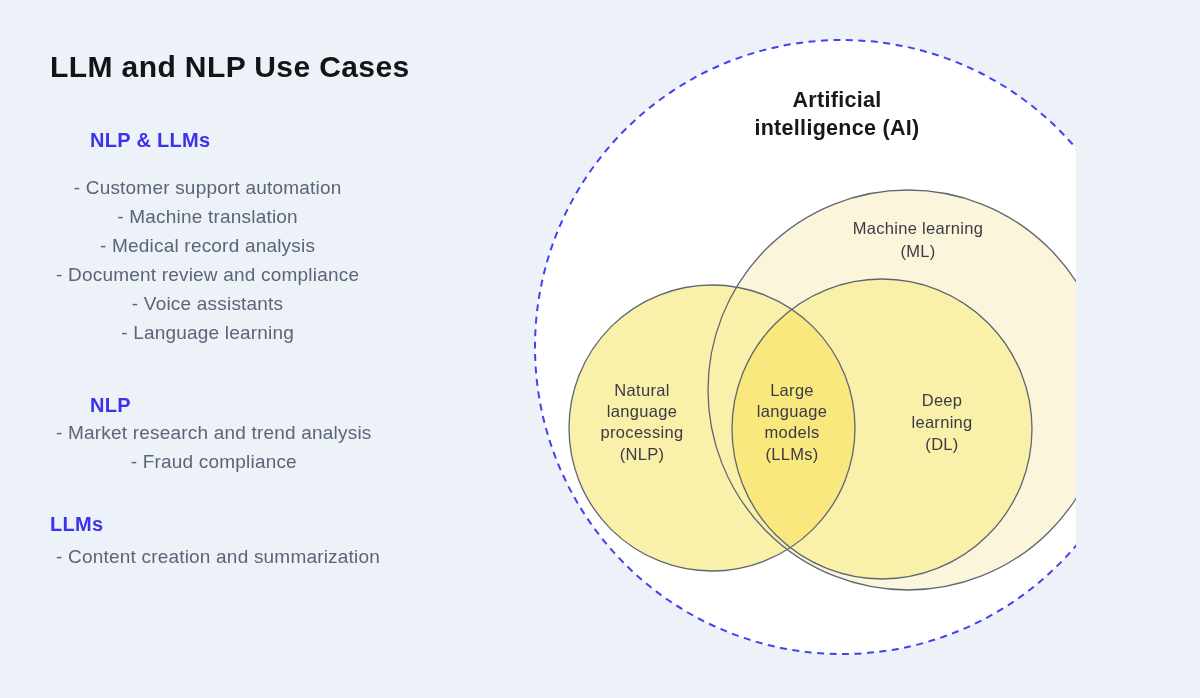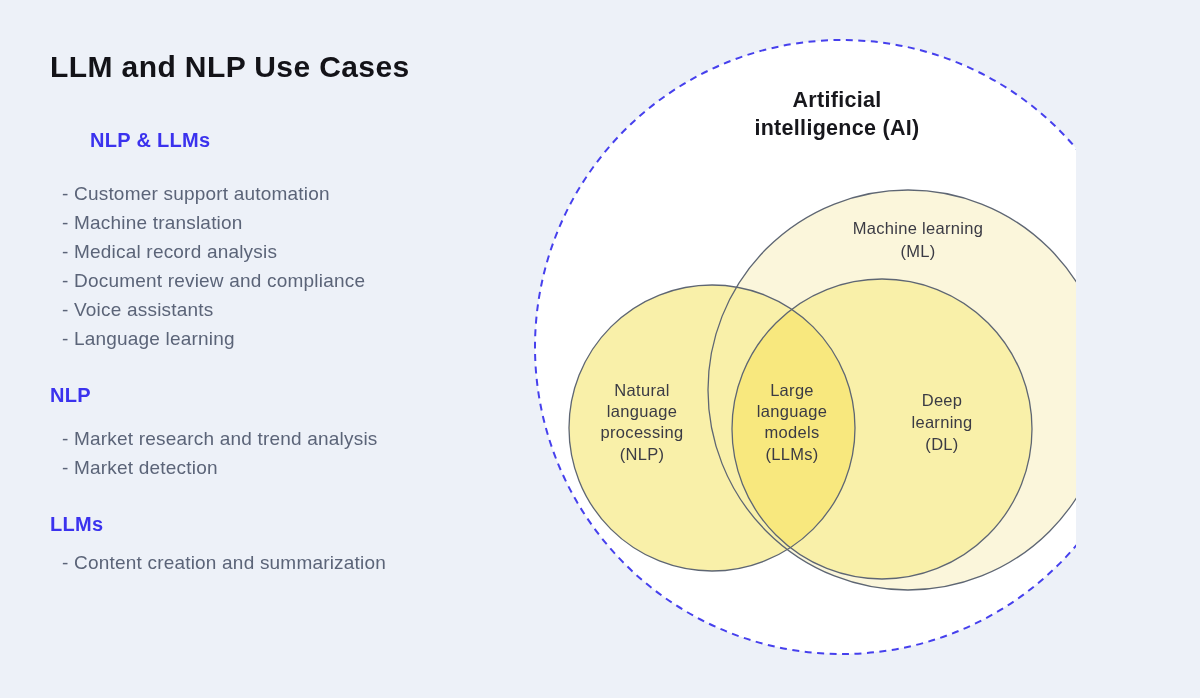--- a/index.html
+++ b/index.html
@@ -19,27 +19,28 @@
     position:absolute;left:50px;top:50px;
     font-size:30px;font-weight:800;letter-spacing:.4px;
     color:#131318;
   }
   .sec-heading{
     position:absolute;left:50px;
     font-size:20px;font-weight:700;letter-spacing:.3px;
     color:#3b32ee;
   }
   .h-nlp-llms{top:129px;margin-left:40px;}
-  .h-nlp{top:384px;}
+  .h-nlp{top:394px;margin-left:40px;}
   .h-llms{top:503px;margin-top:10px;}
   .use-list{
     position:absolute;left:50px;
-    list-style:none;margin:12px;padding:0;
+    list-style:none;margin:6px;padding:0;
     font-size:19px;line-height:29px;letter-spacing:.2px;
     color:#5b6478;
+    text-align:center;
   }
   .list-1{top:167px;}
   .list-2{top:412px;}
   .list-3{top:536px;}
   
   .venn-svg{position:absolute;left:0;top:0;}
   .venn-label{
     font-family:"Liberation Sans","DejaVu Sans",sans-serif;
     font-size:16.5px;letter-spacing:.3px;
     fill:#3b3b44;
@@ -63,21 +64,21 @@
     <li>- Machine translation</li>
     <li>- Medical record analysis</li>
     <li>- Document review and compliance</li>
     <li>- Voice assistants</li>
     <li>- Language learning</li>
   </ul>
 
   <div class="sec-heading h-nlp">NLP</div>
   <ul class="use-list list-2">
     <li>- Market research and trend analysis</li>
-    <li>- Market detection</li>
+    <li>- Fraud compliance</li>
   </ul>
 
   <div class="sec-heading h-llms">LLMs</div>
   <ul class="use-list list-3">
     <li>- Content creation and summarization</li>
   </ul>
 
   <svg class="venn-svg" width="1200" height="698" viewBox="0 0 1200 698">
     <defs>
       <clipPath id="clip-nlp">

